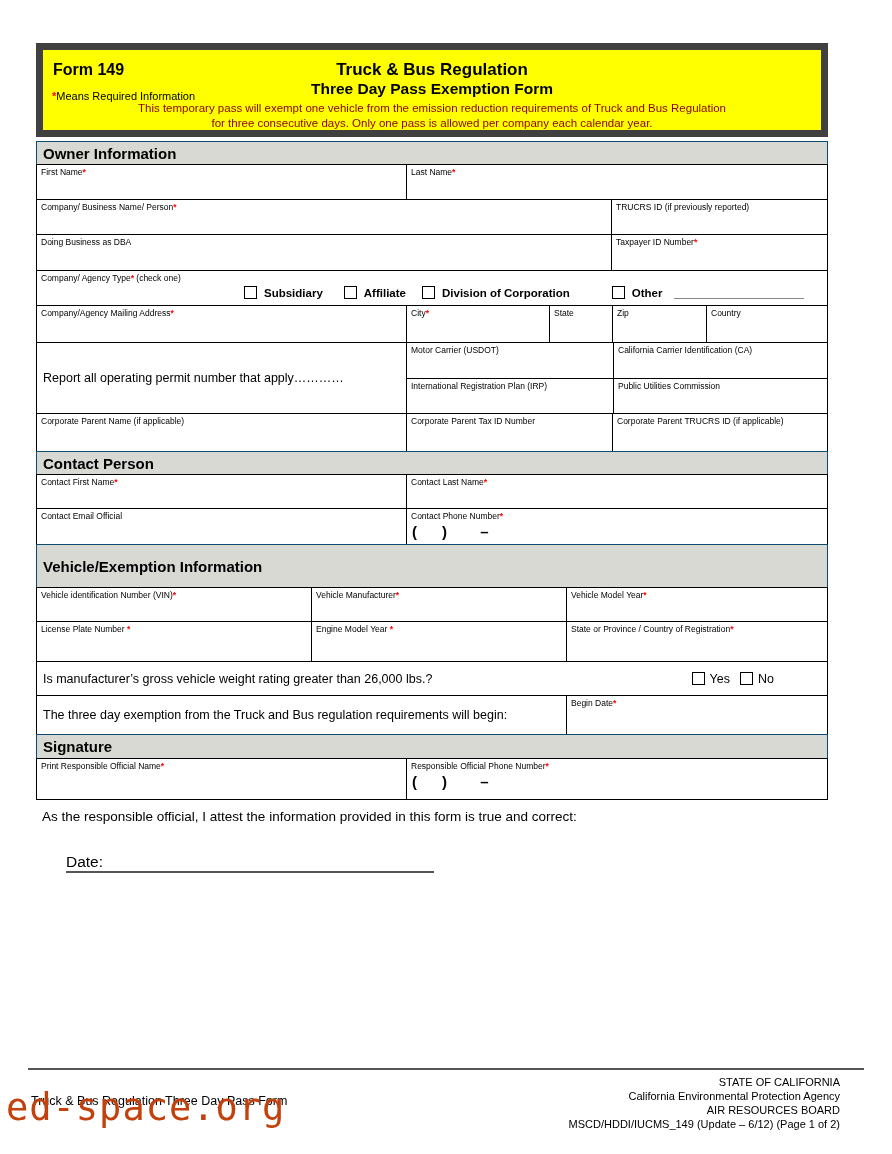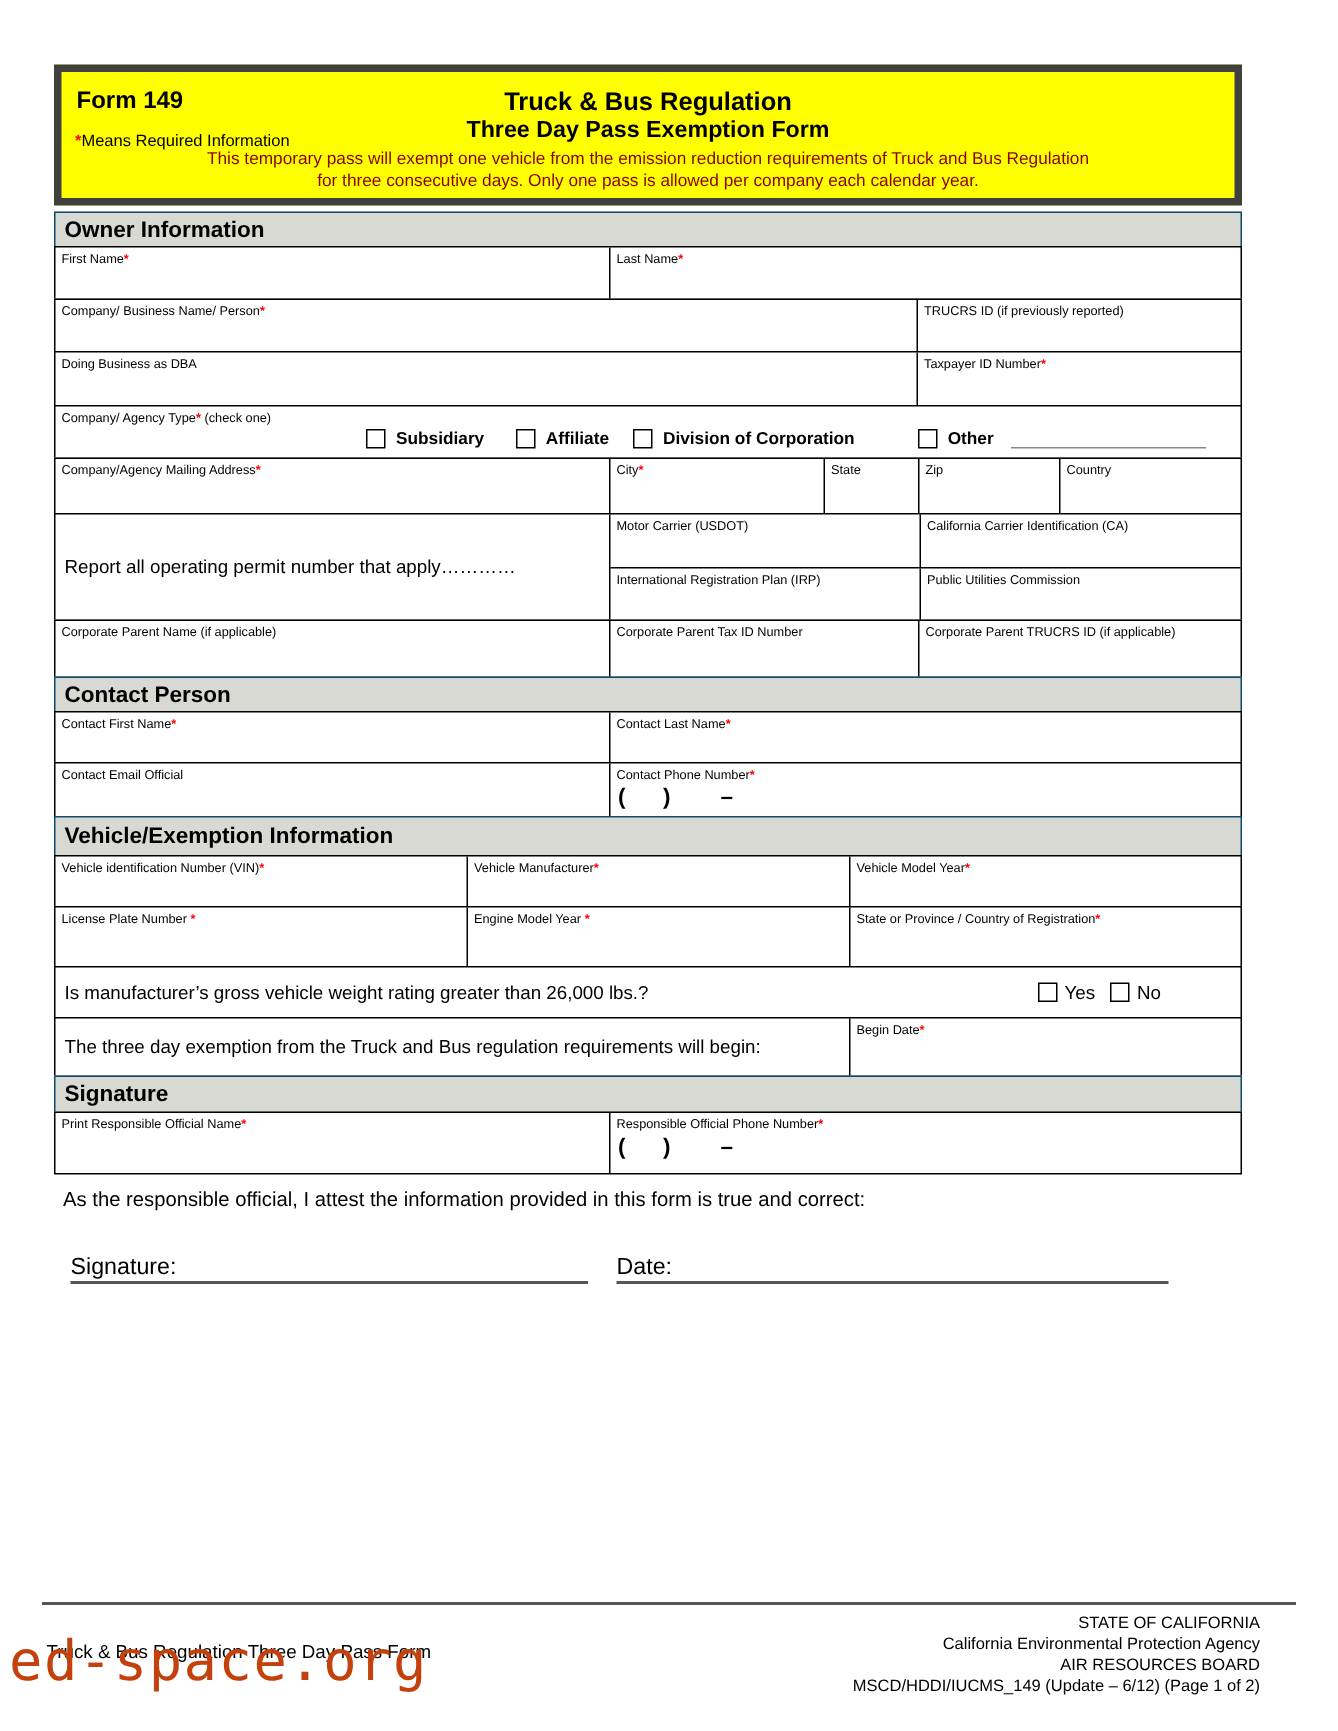--- a/index.html
+++ b/index.html
@@ -5,41 +5,41 @@
   * { margin:0; padding:0; box-sizing:border-box; }
   body { background:#e9e9e9; }
   .page {
     position:relative; width:892px; height:1154px; background:#fff;
     font-family:"Liberation Sans", sans-serif; color:#000; overflow:hidden;
     margin:0 auto;
   }
   .form { position:absolute; left:36px; top:43px; width:792px; }
 
   
-  .ybox { position:relative; background:var(--header-bg,#ffff00); border:5px solid #404040;
+  .ybox { position:relative; background:var(--header-bg,#ffff00); border:7px solid #404040;
           height:94px; text-align:center; }
   .form-number { position:absolute; left:10px; top:11px; font-size:16px; font-weight:bold; }
   .required-note { position:absolute; left:9px; top:40px; font-size:11px; }
   .req { color:var(--required,#ff0000); font-weight:bold; }
   .title1 { font-size:17px; font-weight:bold; padding-top:10px; }
   .title2 { font-size:15.5px; font-weight:bold; }
   .notice { color:var(--notice-text,#8b0000); font-size:11.5px; line-height:1.3; margin-top:3px; }
 
   .gap5 { height:5px; }
 
   
   .row { display:flex; border:1px solid #000; margin-top:-1px; background:#fff; }
   .cell { border-left:1px solid #000; position:relative; }
   .cell:first-child { border-left:none; }
   .lbl { display:block; font-size:8.5px; padding:2px 3px 0 4px; line-height:1.2; }
 
   .secbar { background:var(--section-bg,#d9d9d4); border:1px solid #0c4a6e; margin-top:-1px;
             font-size:15px; font-weight:bold; padding-left:6px; display:flex; align-items:center; }
 
-  .h24{height:24px} .h25{height:25px} .h27{height:27px}
+  .h24{height:24px} .h25{height:25px} .h27{height:44px}
   .h35{height:35px} .h36{height:36px} .h37{height:37px} .h38{height:38px}
   .h39{height:39px} .h40{height:40px} .h41{height:41px} .h42{height:42px} .h72{height:72px}
 
   .w369{width:369px} .w574{width:574px} .w143{width:143px} .w63{width:63px}
   .w94{width:94px} .w206{width:206px} .w274{width:274px} .w255{width:255px}
   .w529{width:529px} .flex1{flex:1}
 
   
   .cbline { display:flex; align-items:center; margin-top:3px; padding-left:207px; }
   .cbitem { display:flex; align-items:center; gap:7px; font-size:11.5px; white-space:nowrap;font-weight:bold; }
@@ -276,23 +276,20 @@
         </div>
       <div class="cell flex1">
         <span class="lbl"><span>Responsible Official Phone Number</span><span class="req">*</span></span>
         <span class="phone">(      )        –</span>
       </div>
     </div>
 
     <div class="attest">As the responsible official,  I attest the information provided in this form is true and correct:</div>
 
     <div class="sigline">
-      <span class="sigspan w345">
-          <span>Signature:</span>
-        </span>
       <span class="sig-gap"></span>
       <span class="sigspan w368">
           <span>Date:</span>
         </span>
     </div>
 
   </div>
 
   <div class="footer-rule"></div>
   <div class="footer-left">Truck &amp; Bus Regulation Three Day Pass Form</div>

